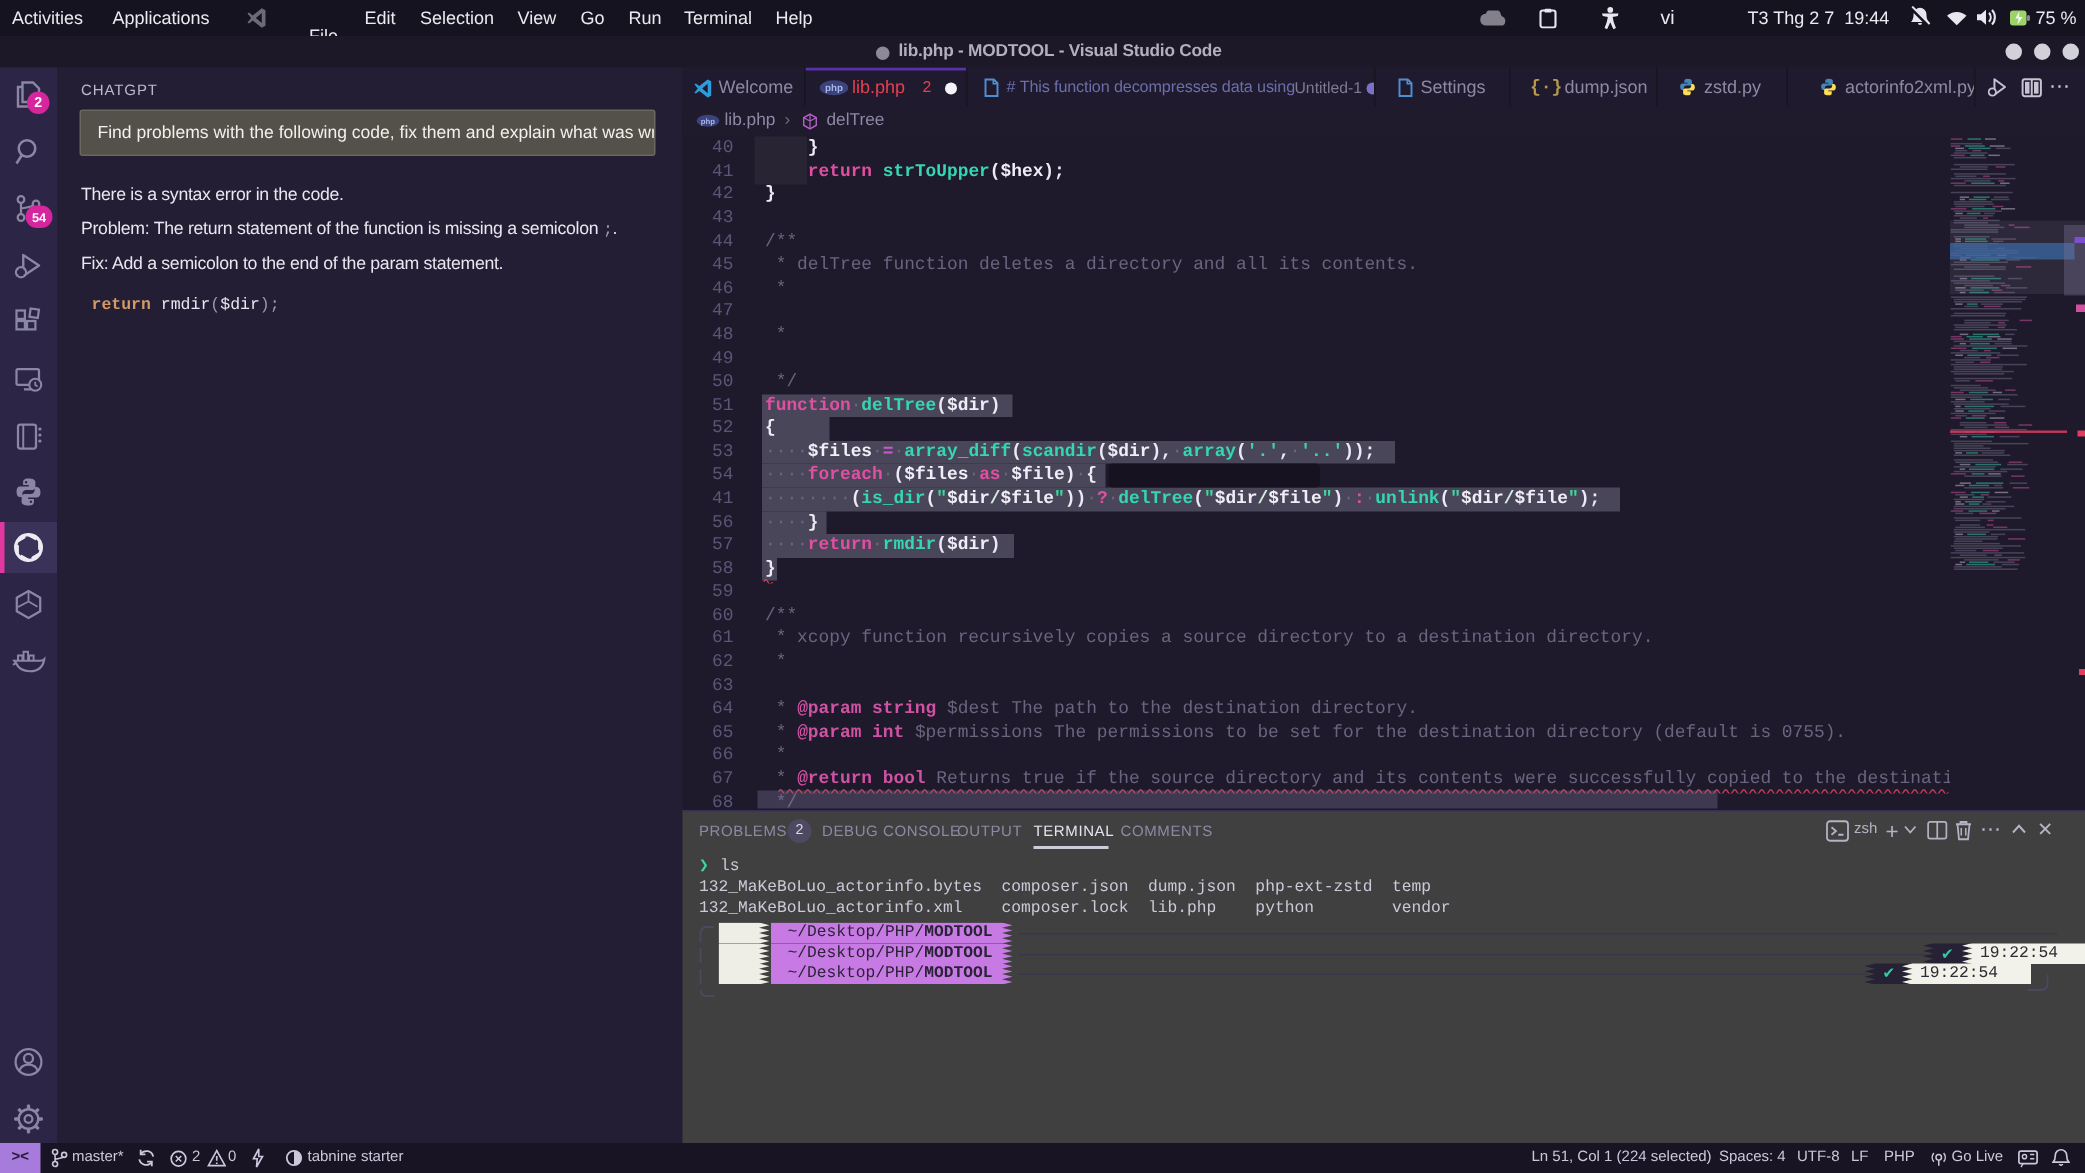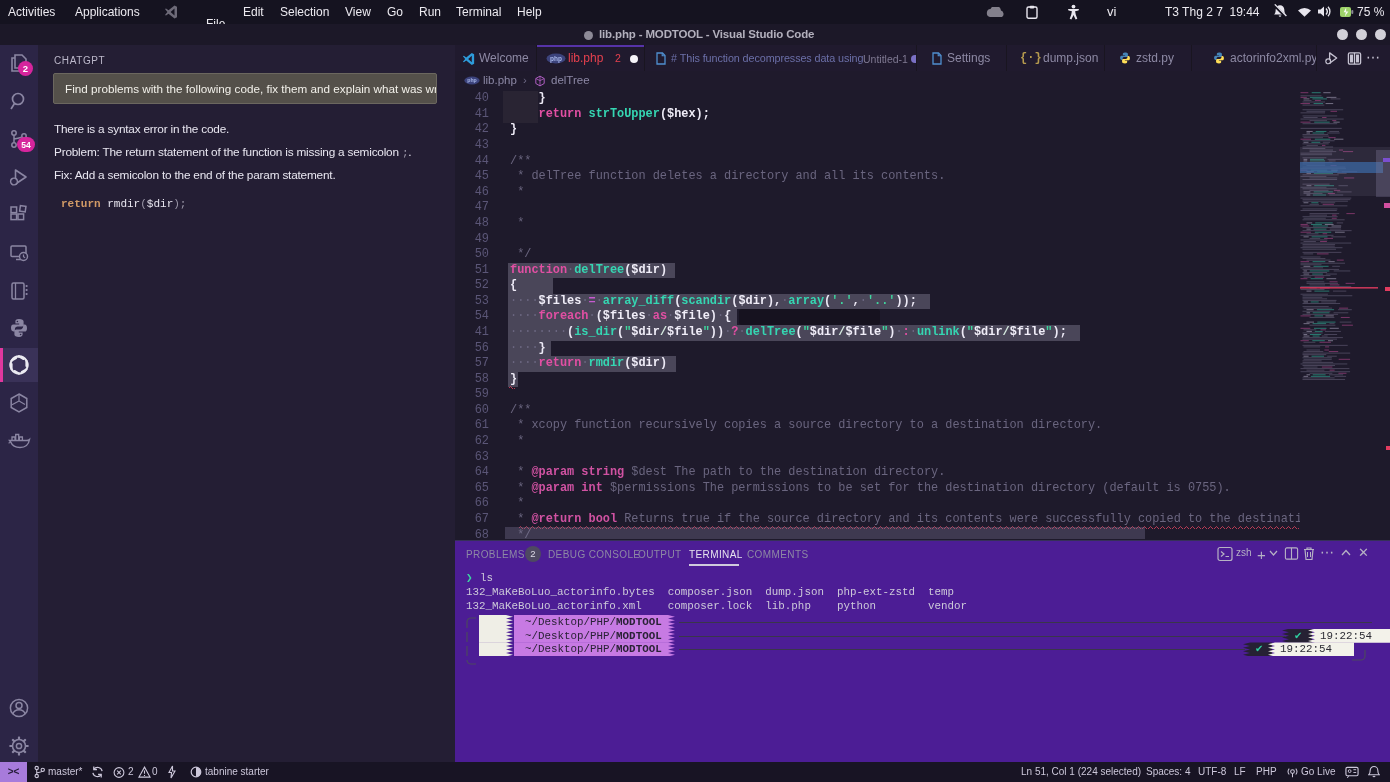--- a/index.html
+++ b/index.html
@@ -4,21 +4,21 @@
 html,body{width:1390px;height:782px;overflow:hidden;background:#1e1a2b;font-family:"Liberation Sans",sans-serif;}
 .abs{position:absolute}
 #gnome{left:0;top:0;width:1390px;height:24px;background:#151320;color:#eceaf0;font-size:12px}
 #gnome .it{position:absolute;top:0;height:24px;line-height:24px;white-space:pre}
 #title{left:0;top:24px;width:1390px;height:21px;background:#1c1828;color:#b3b0bd}
 #actbar{left:0;top:45px;width:38px;height:717px;background:#2c2546}
 #sidebar{left:38px;top:45px;width:417px;height:717px;background:#241e34}
 #tabbar{left:455px;top:45px;width:935px;height:26px;background:#201a2e}
 #crumbs{left:455px;top:71px;width:935px;height:19px;background:#1f1a2c;color:#8d89a6;font-size:11.5px}
 #editor{left:455px;top:90px;width:935px;height:450px;background:#1e1a2b;overflow:hidden}
-#panel{left:455px;top:540px;width:935px;height:222px;background:#4c1d95;border-top:1px solid #363058}
+#panel{left:455px;top:540px;width:935px;height:222px;background:#404040;border-top:1px solid #363058}
 #status{left:0;top:762px;width:1390px;height:20px;background:#181424;color:#ccc7da;font-size:10px}
 .tab{position:absolute;top:0;height:26px;border-right:1px solid #191520;white-space:nowrap;font-size:12px;color:#8d89a4;overflow:hidden}
 .tab .lbl{position:absolute;top:6px}
 .cl{position:absolute;left:510px;white-space:pre;font-family:"Liberation Mono",monospace;font-size:11.9px;line-height:15.58px;height:15.58px;color:#edeaf6;font-weight:bold}
 .ln{position:absolute;width:34px;text-align:right;font-family:"Liberation Mono",monospace;font-size:11.9px;line-height:15.58px;color:#5b5677}
 .sel{position:absolute;background:#4a4659;height:15.58px}
 .k{color:#e14fa3}
 .fn{color:#35d6b2}
 .s{color:#3fd79f}
 .sv{color:#d8ede2}

